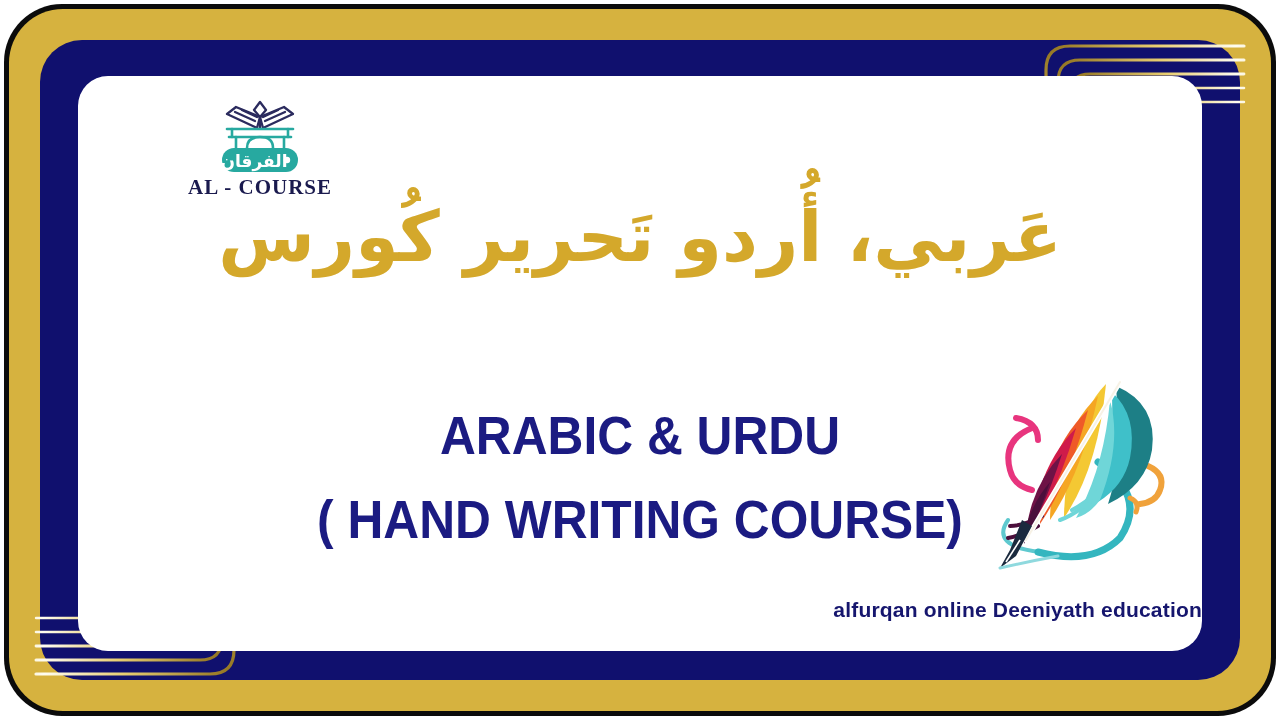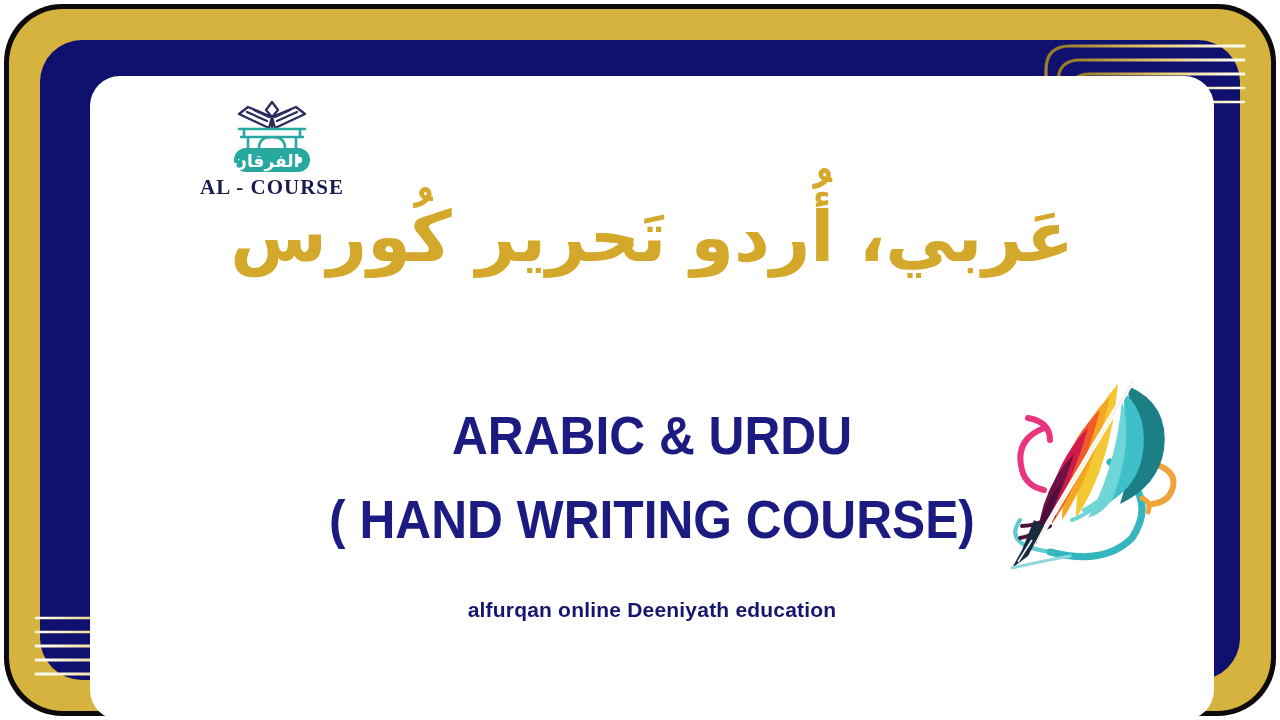--- a/index.html
+++ b/index.html
@@ -50,24 +50,24 @@
     left: 40px;
     top: 40px;
     width: 1200px;
     height: 640px;
     border-radius: 42px;
     background: #10106e;
   }
   
   .frame-white {
     position: absolute;
-    left: 90px;
+    left: 78px;
     top: 76px;
     width: 1124px;
-    height: 644px;
+    height: 575px;
     border-radius: 30px;
     background: #ffffff;
     overflow: hidden;
   }
 
   
   .corner-orn {
     position: absolute;
     width: 210px;
     height: 210px;
@@ -126,21 +126,21 @@
     transform: scaleX(0.92);
     transform-origin: center;
   }
   .en-title .line2 { margin-top: 30px; }
 
   .tagline {
     position: absolute;
     left: 0;
     top: 522px;
     width: 1124px;
-    text-align: center;
+    text-align: right;
     color: #16166e;
     font-family: "Liberation Sans", sans-serif;
     font-weight: bold;
     font-size: 21px;
     letter-spacing: 0.2px;
   }
 
   
   .quill {
     position: absolute;

